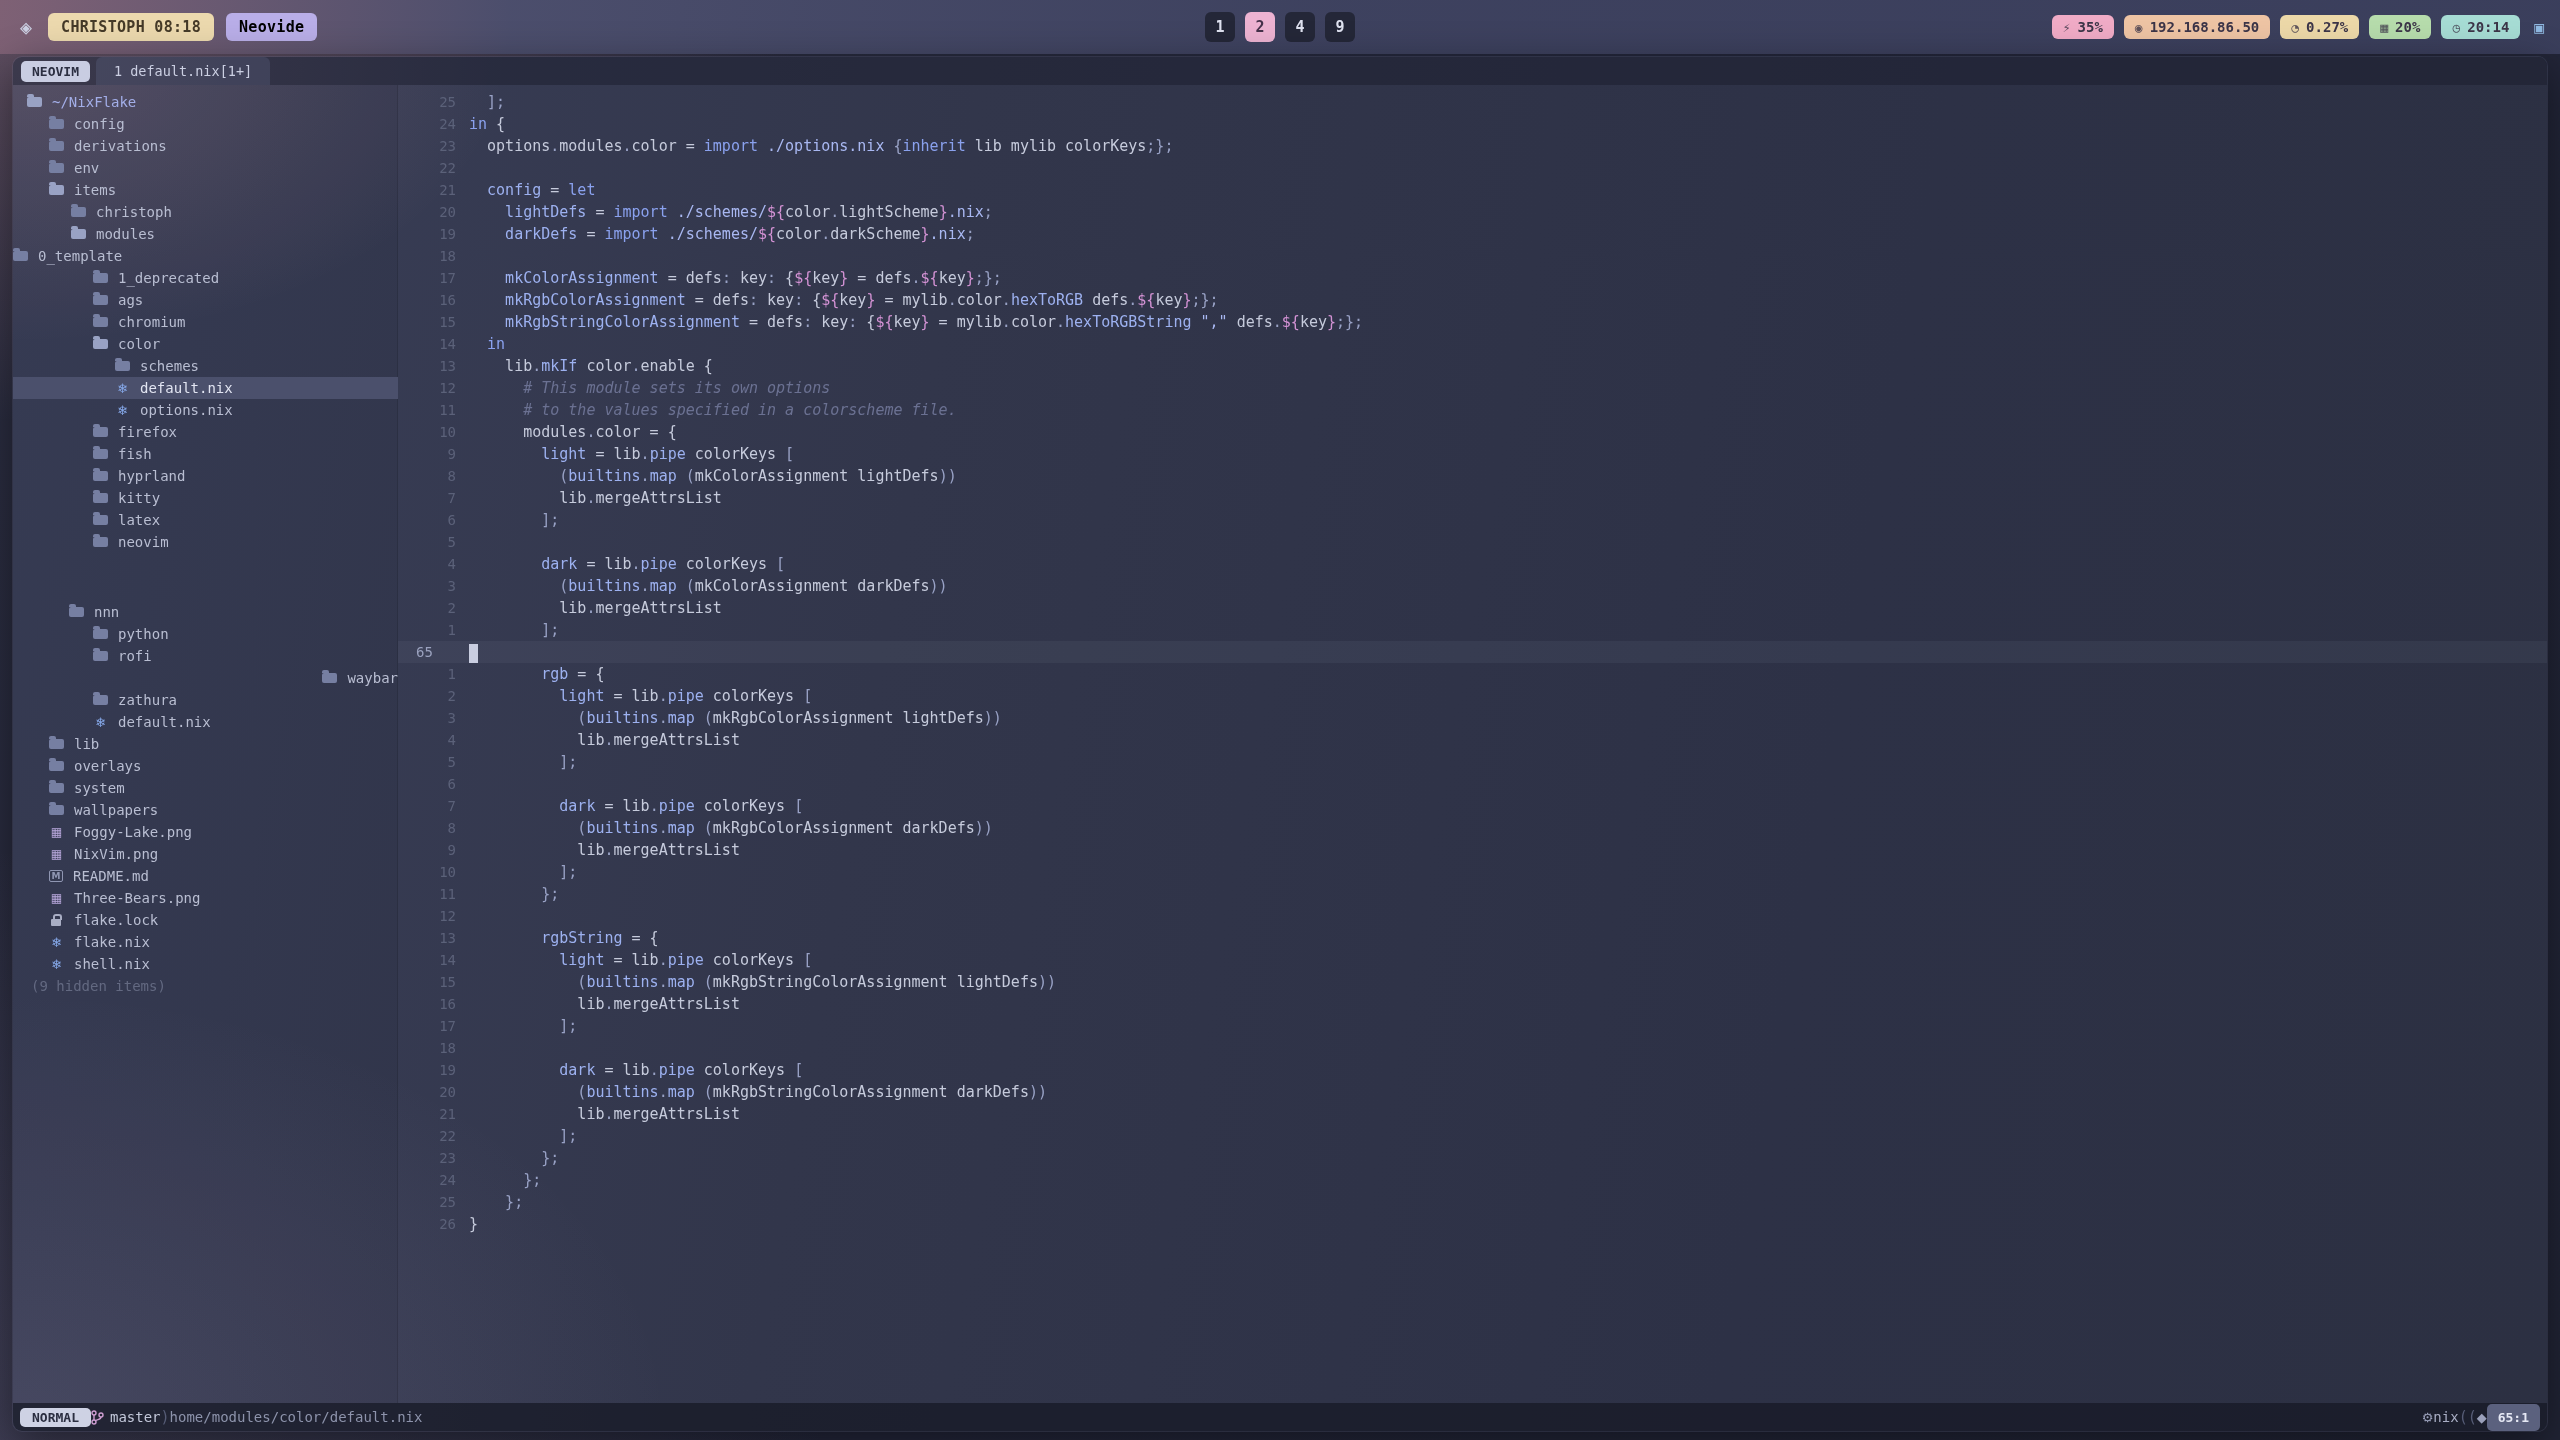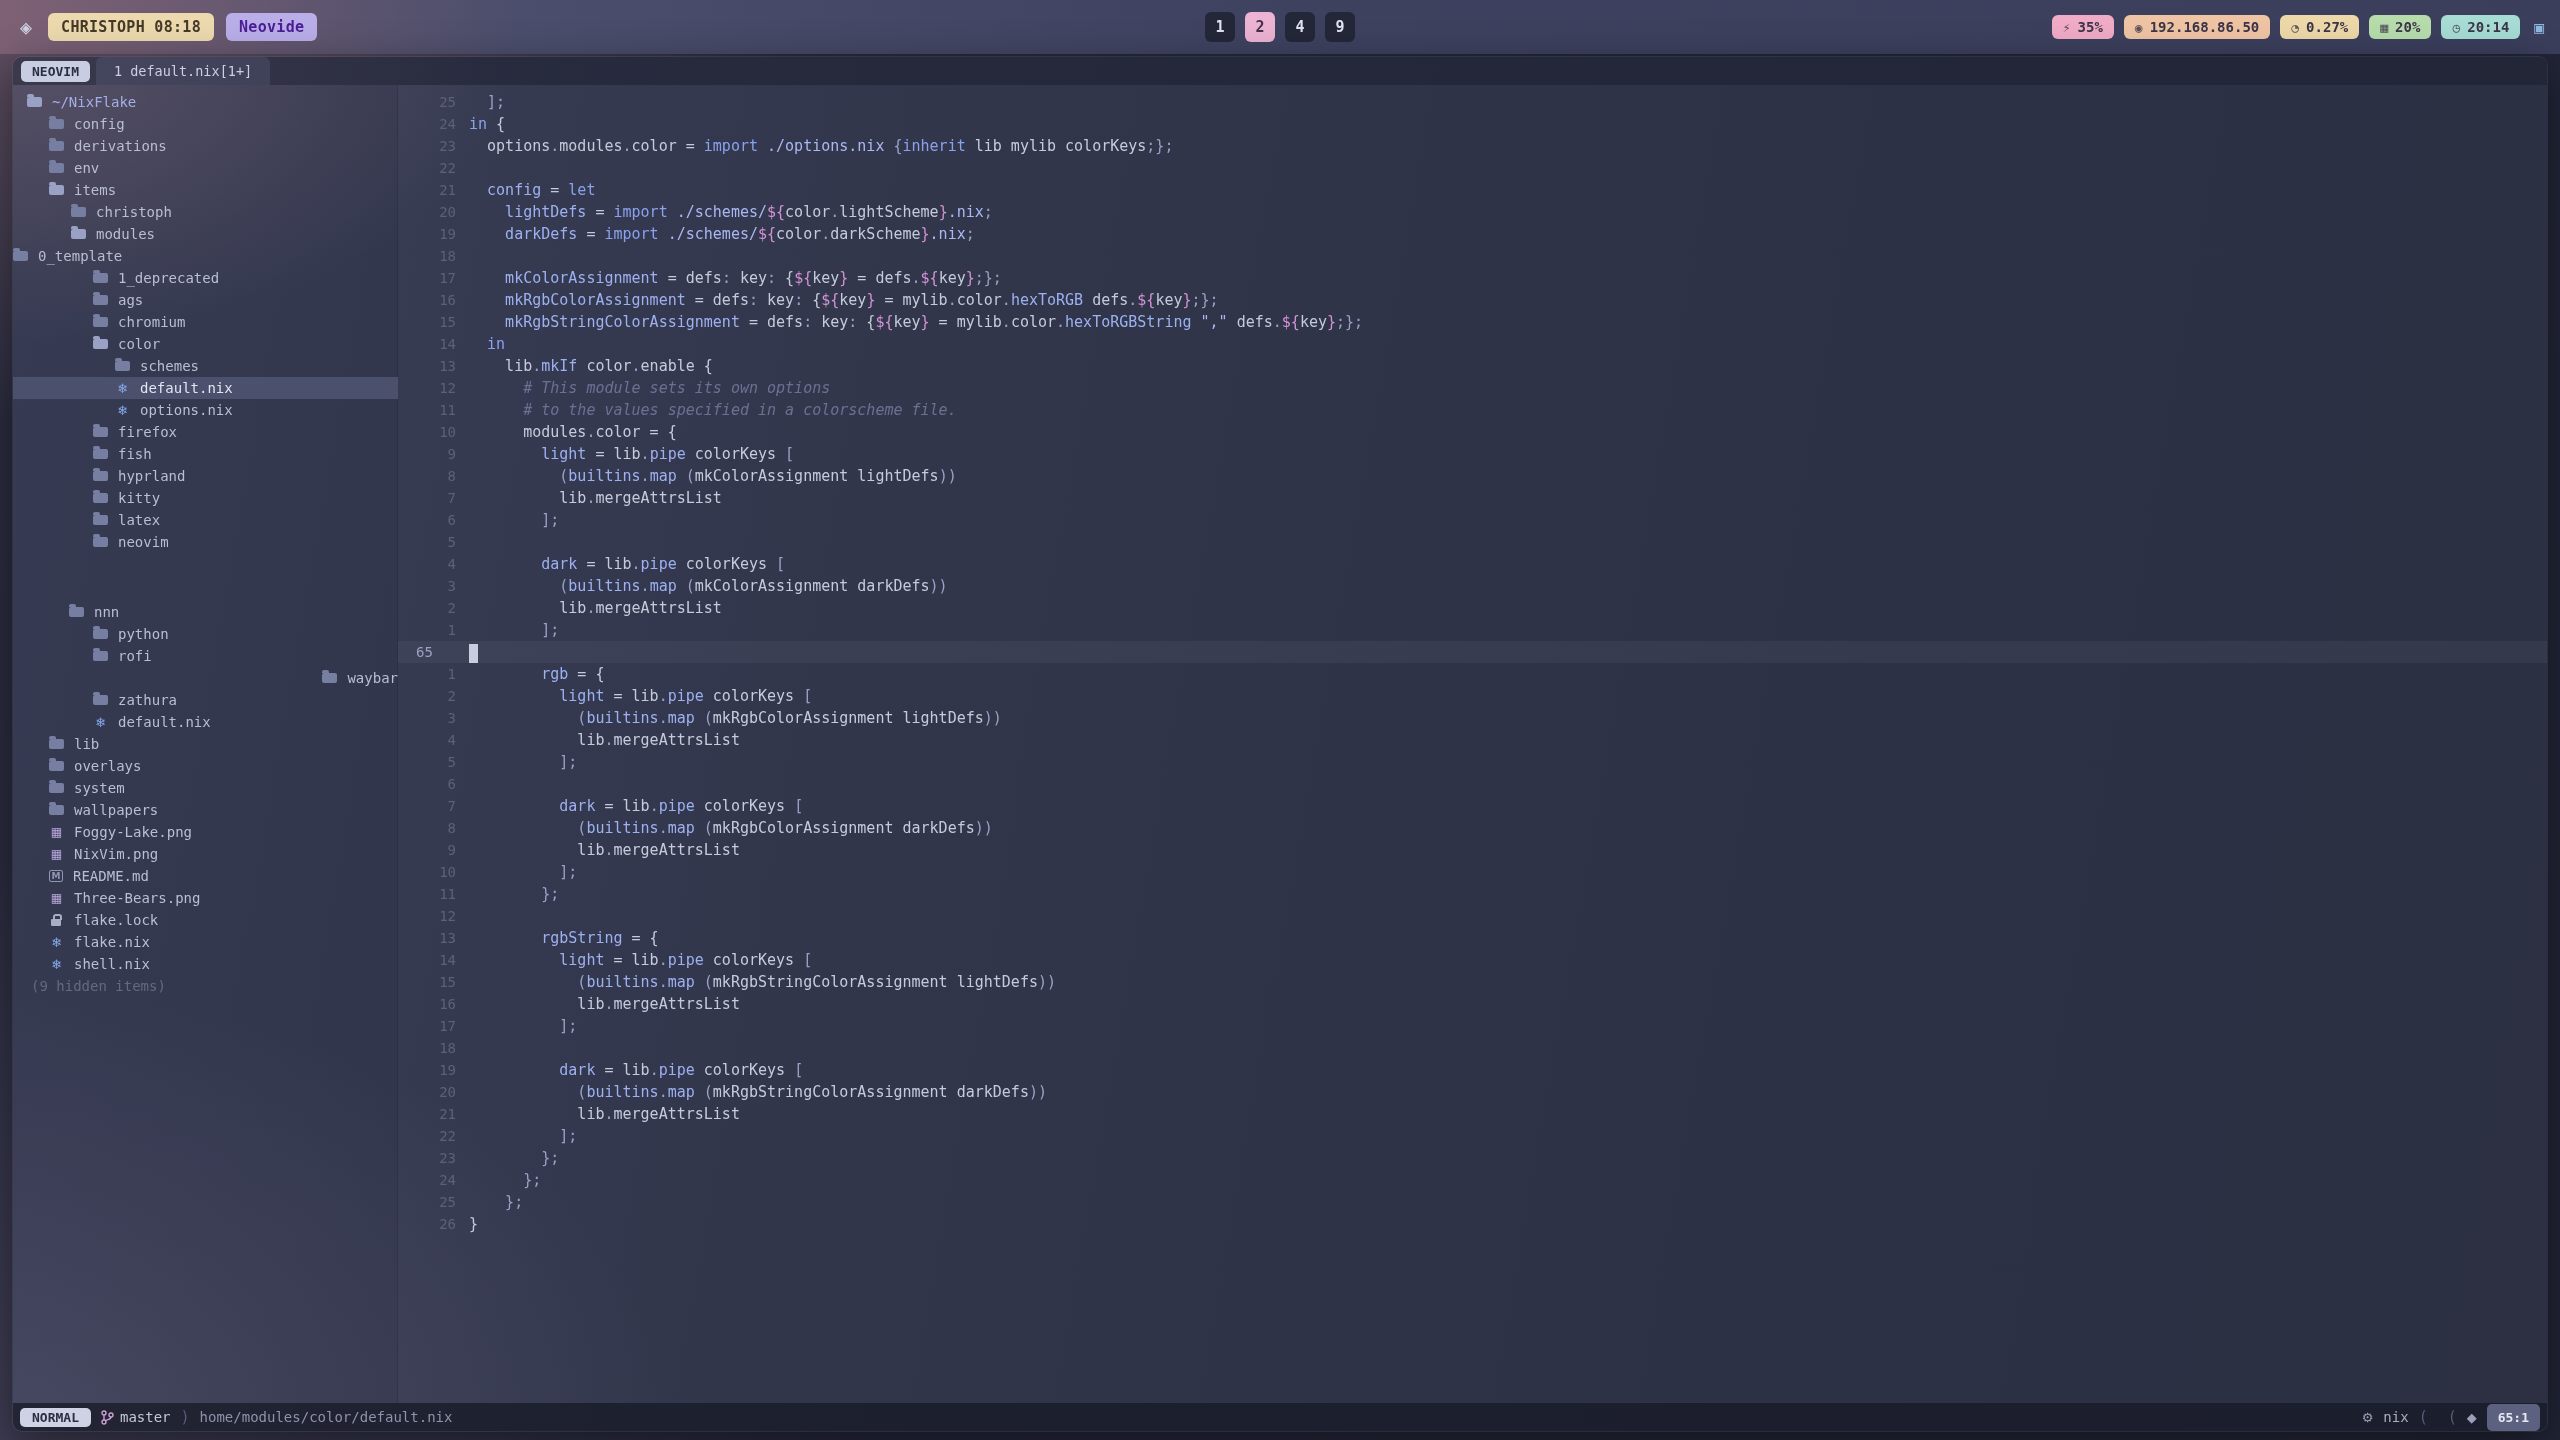--- a/index.html
+++ b/index.html
@@ -13,21 +13,21 @@
   
   .topbar{
     position:relative;height:54px;display:flex;align-items:center;justify-content:space-between;
     padding:0 16px;box-sizing:border-box;
     background:linear-gradient(90deg, rgba(128,98,118,0.94), rgba(76,79,110,0.94) 20%, rgba(63,67,97,0.94) 52%, rgba(60,64,94,0.94));
   }
   .tb-left,.tb-right{display:flex;align-items:center;gap:12px;}
   .logo{color:#cdd1e4;font-size:20px;padding:0 4px;}
   .badge{padding:5px 13px;border-radius:6px;font-size:15px;font-weight:bold;letter-spacing:0.3px;}
   .badge.user{background:#ecd9ae;color:#453a28;}
-  .badge.app{background:#b9aee8;color:#4c1d95;}
+  .badge.app{background:#b9aee8;color:#000000;}
   .tb-center{position:absolute;left:50%;top:0;height:100%;transform:translateX(-50%);display:flex;align-items:center;gap:10px;}
   .ws{width:30px;height:30px;border-radius:6px;background:#242738;color:#dfe2f0;display:flex;align-items:center;justify-content:center;font-size:15px;font-weight:bold;cursor:default;}
   .ws.active{background:#edb3d2;color:#45314a;}
   #status-badges{display:flex;align-items:center;gap:10px;}
   .sbadge{display:flex;align-items:center;gap:7px;padding:4px 11px;border-radius:6px;font-size:14px;font-weight:bold;color:#3c3548;}
   .sb-ic{font-size:13px;opacity:0.8;}
   .tray{color:#8fb8e0;font-size:16px;padding-left:2px;}
   
   .window{
     position:absolute;left:13px;right:13px;top:57px;bottom:9px;border-radius:9px;overflow:hidden;
@@ -65,21 +65,21 @@
   .cl{height:22px;display:flex;white-space:pre;line-height:22px;}
   .cl.cur{background:rgba(205,212,238,0.055);}
   .lnum{width:58px;flex:none;text-align:right;color:#5b6179;font-size:14px;box-sizing:border-box;}
   .lnum.cur{text-align:left;padding-left:18px;color:#9ba2bf;}
   .ltxt{padding-left:13px;}
   .cursor{display:inline-block;width:9px;height:19px;transform:translateY(3px);background:#c9cde0;}
   .tk-v{color:#c6cbdc}.tk-d{color:#9db1f0}.tk-k{color:#8aa1ee}.tk-p{color:#99a2c6}
   .tk-s{color:#a9b8f2}.tk-i{color:#d392d4}.tk-c{color:#6b7192;font-style:italic}
   
   .statusline{height:28px;flex:none;display:flex;align-items:center;justify-content:space-between;background:rgba(23,26,39,0.78);font-size:14px;}
-  .sl-left,.sl-right{display:flex;align-items:center;gap:10px;}
+  .sl-left,.sl-right{display:flex;align-items:center;}
   .mode{margin-left:7px;padding:2px 12px;background:#ced2e4;color:#2b2e40;font-weight:bold;border-radius:5px;font-size:13px;}
   .branch{display:flex;align-items:center;gap:6px;color:#c3c8da;}
   .branch-ic{display:inline-block;}
   .sl-sep{color:#565c76;font-size:15px;}
   .path{color:#8d93ab;}
   .sl-ic{color:#9aa0ba;font-size:13px;font-family:"DejaVu Sans",sans-serif;}
   .ft,.enc{color:#a9aec4;}
   .pos{margin-right:7px;padding:6px 11px;background:#5b617e;color:#e6e9f5;border-radius:5px;font-size:13px;font-weight:bold;}
 </style>
 </head>

